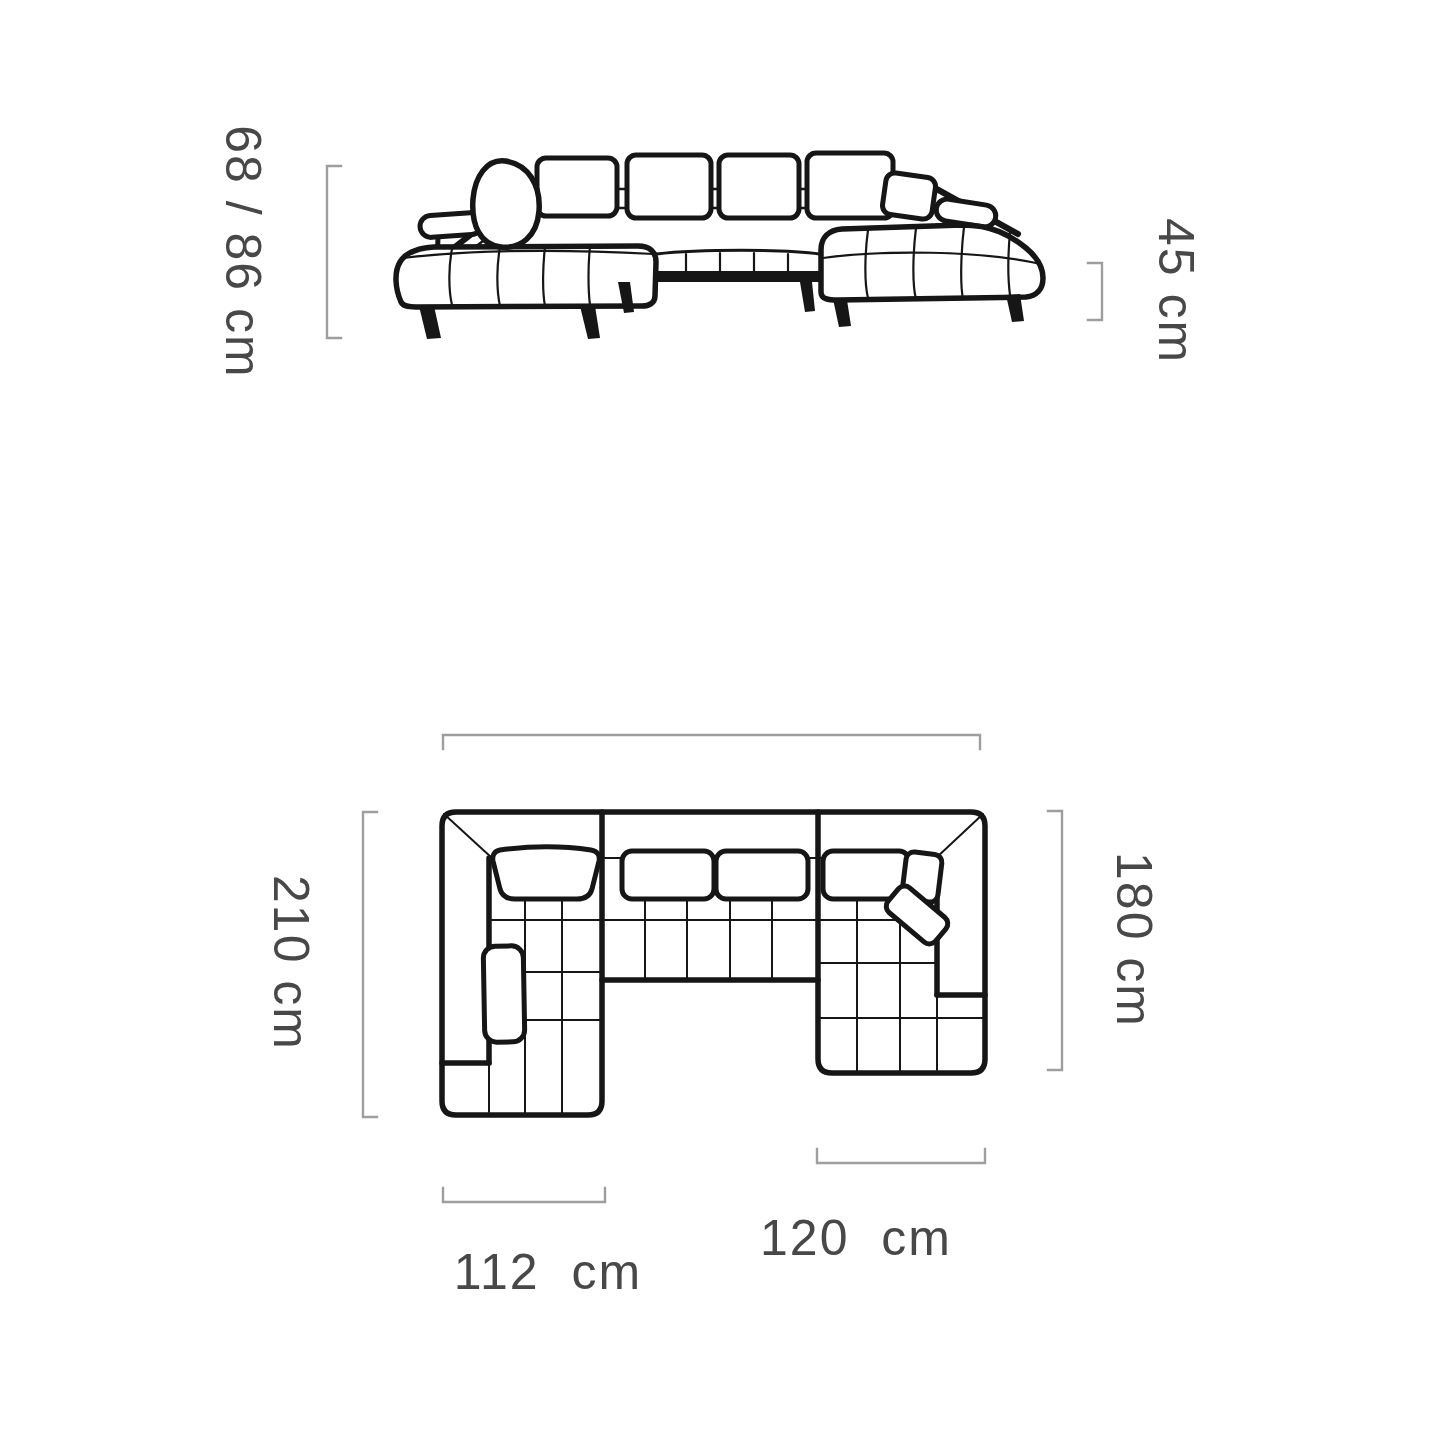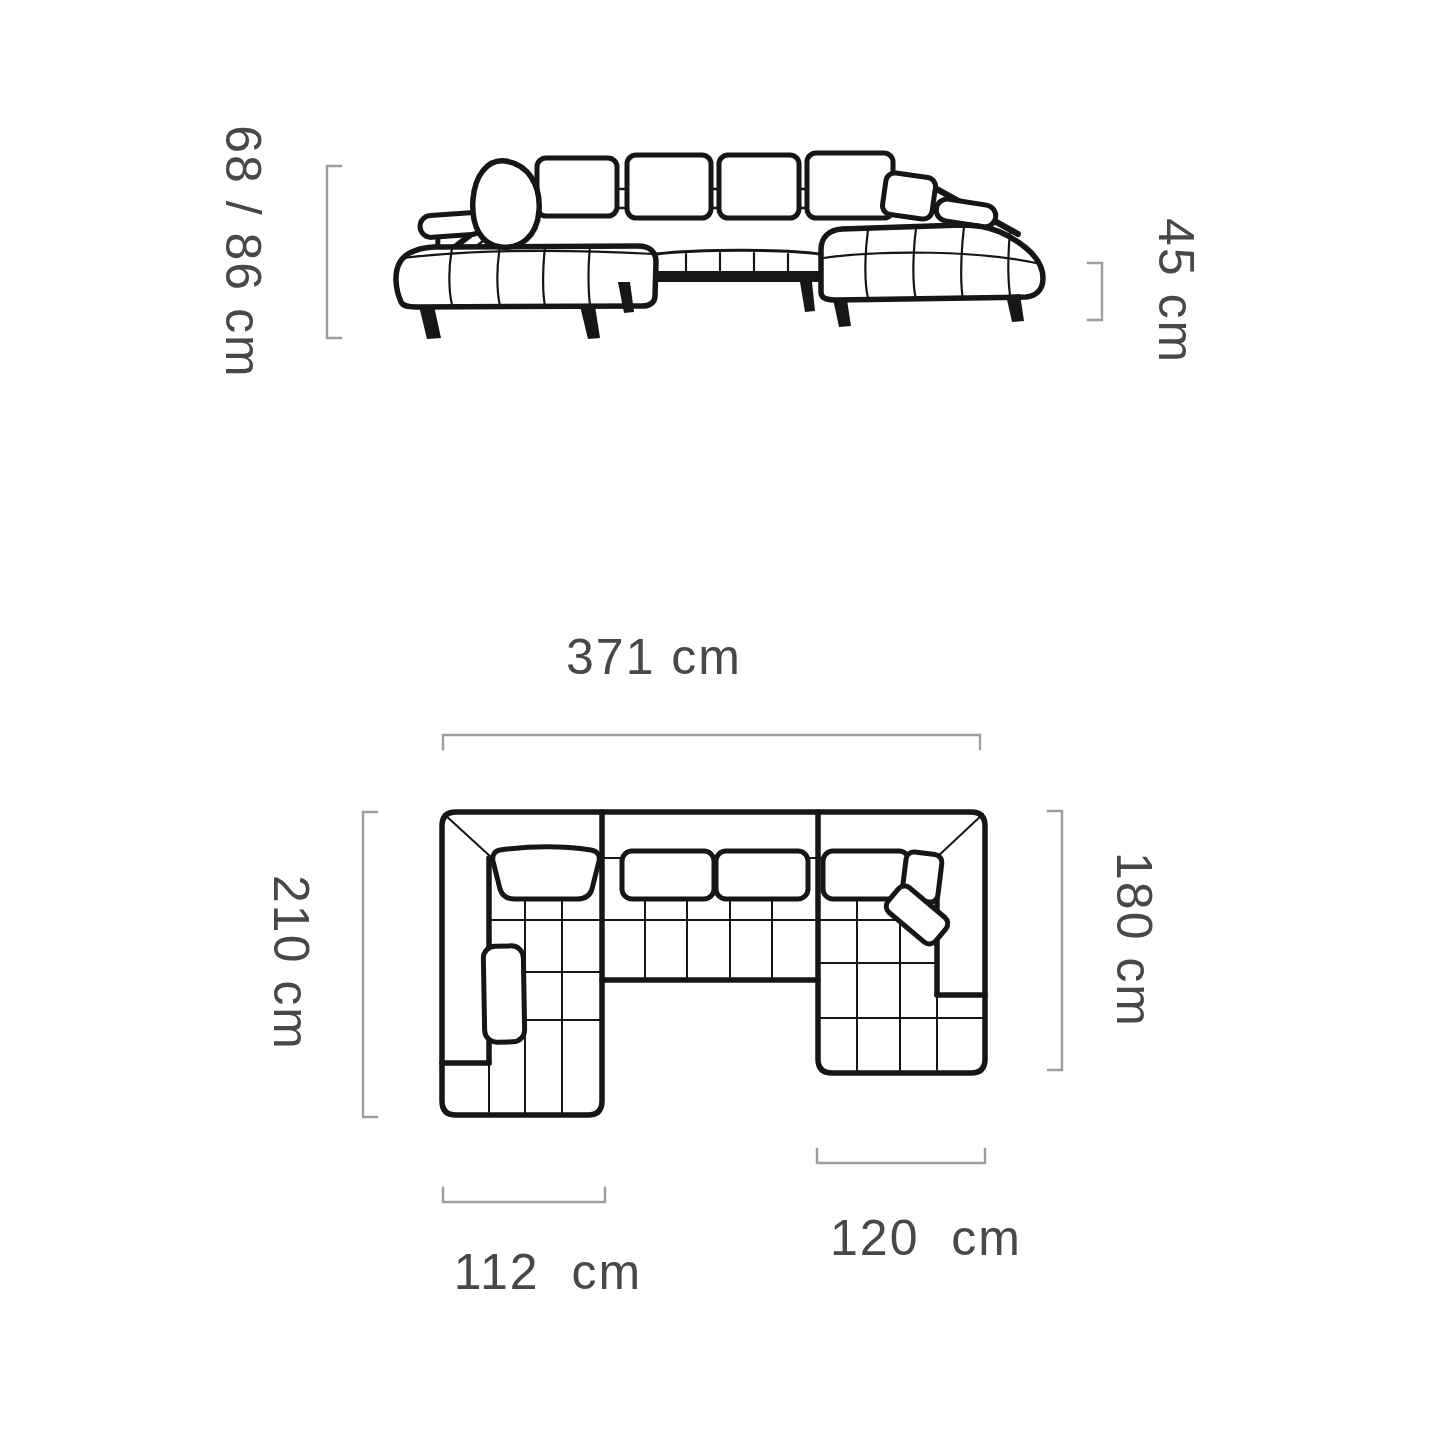--- a/index.html
+++ b/index.html
@@ -125,19 +125,18 @@
       <path d="M443 749 L443 735 L980 735 L980 749"></path>
       <path d="M377 812 L363 812 L363 1117 L377 1117"></path>
       <path d="M1048 811 L1062 811 L1062 1070 L1048 1070"></path>
       <path d="M443 1188 L443 1202 L605 1202 L605 1188"></path>
       <path d="M817 1149 L817 1163 L985 1163 L985 1149"></path>
     </g>
   </svg>
 
   <div class="dim-label rot" style="left:243px;  top:252px;">68 / 86 cm</div>
   <div class="dim-label rot" style="left:1176px; top:291px;">45 cm</div>
-  <div class="dim-label" style="left:654px;  top:657px;">371 cm</div>
   <div class="dim-label rot" style="left:291px;  top:963px;">210 cm</div>
   <div class="dim-label rot" style="left:1134px; top:940px;">180 cm</div>
   <div class="dim-label wide" style="left:548px;  top:1272px;">112 cm</div>
-  <div class="dim-label wide" style="left:926px;  top:1238px;">120 cm</div>
+  <div class="dim-label wide" style="left:856px;  top:1238px;">120 cm</div>
 
 </div>
 
 </body></html>

